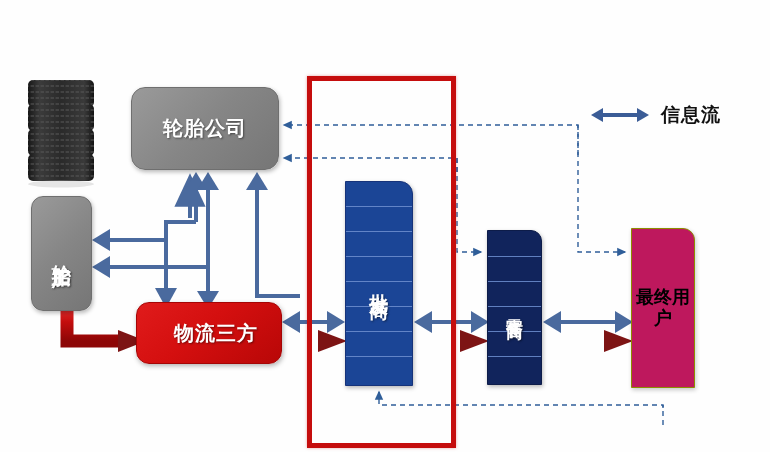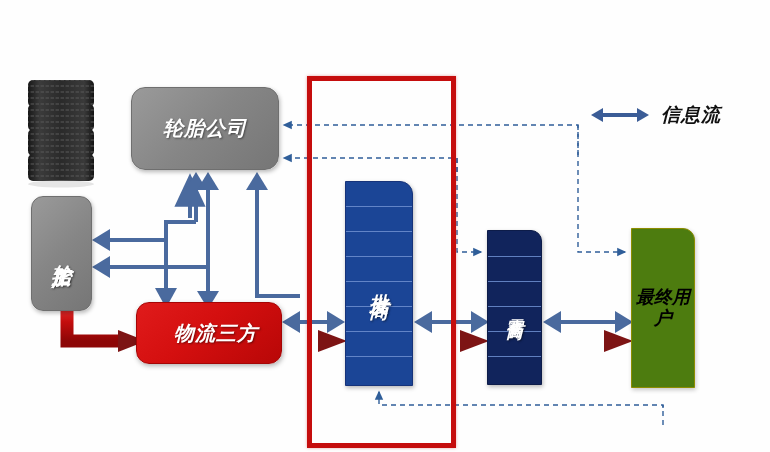--- a/index.html
+++ b/index.html
@@ -2,21 +2,21 @@
 <html><head>
 <meta charset="utf-8">
 <style>
   html,body{margin:0;padding:0;}
   body{
     width:770px;height:452px;
     background:#ffffff;
     font-family:"Liberation Sans","DejaVu Sans",sans-serif;
     overflow:hidden;
   }
-  #stage{position:relative;width:770px;height:452px;background:#fefefe;font-style:italic;}
+  #stage{position:relative;width:770px;height:452px;background:#fefefe;}
 
   svg.layer{position:absolute;left:0;top:0;width:770px;height:452px;}
   #wires{z-index:1;}
 
   .node{position:absolute;box-sizing:border-box;display:flex;align-items:center;
         justify-content:center;text-align:center;z-index:3;}
   .node .lbl{color:#fff;font-weight:bold;line-height:1.12;letter-spacing:1px;
              text-shadow:1px 1px 2px rgba(0,0,0,.45);}
 
   
@@ -55,21 +55,21 @@
   
   #retailer{left:487px;top:230px;width:55px;height:155px;
      background:#11245c;border:1px solid #0d1c49;
      border-top-right-radius:11px;
      box-shadow:1px 2px 4px rgba(0,0,0,.28);}
   #retailer .lbl{font-size:17px;writing-mode:vertical-rl;text-orientation:upright;
      letter-spacing:2px;position:relative;z-index:2;}
 
   
   #end-user{left:631px;top:228px;width:64px;height:160px;
-     background:#4d7c0f;border:1.5px solid #8d8d00;
+     background:#be185d;border:1.5px solid #8d8d00;
      border-top-right-radius:12px;
      box-shadow:1px 2px 4px rgba(0,0,0,.22);}
   #end-user .lbl{color:#000;font-size:18px;text-shadow:none;letter-spacing:0;
      line-height:1.15;}
 
   .stripes{position:absolute;left:0;top:0;right:0;bottom:0;pointer-events:none;}
   .stripes i{position:absolute;left:0;right:0;height:1px;background:#6f8fd0;opacity:.85;}
 
   
   #scope-frame{position:absolute;left:307px;top:76px;width:139px;height:362px;

